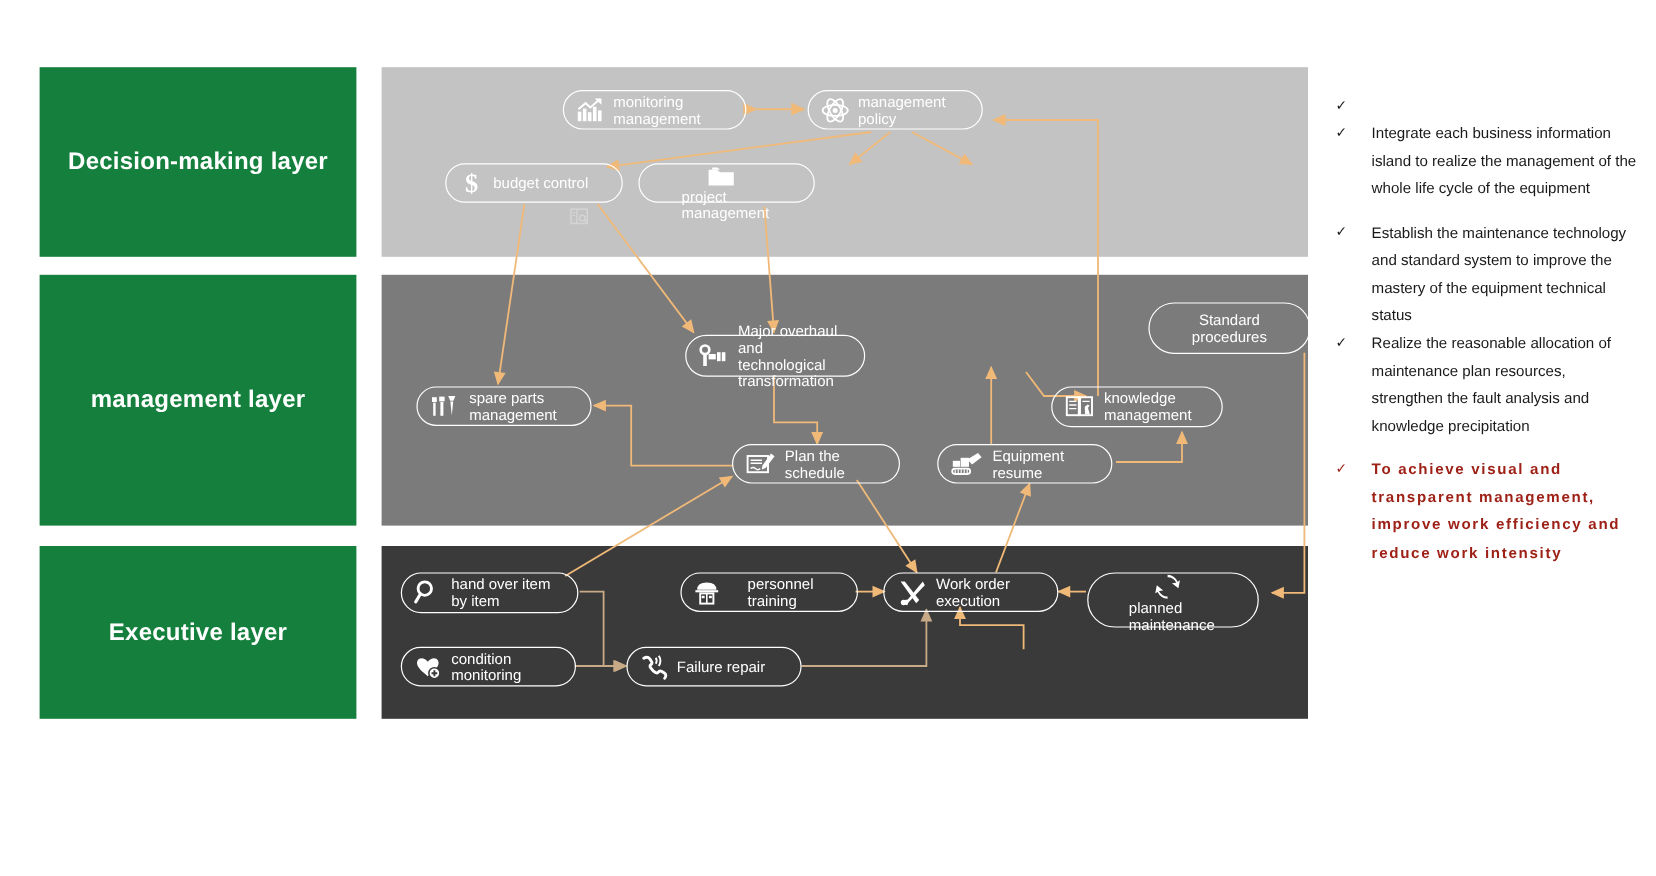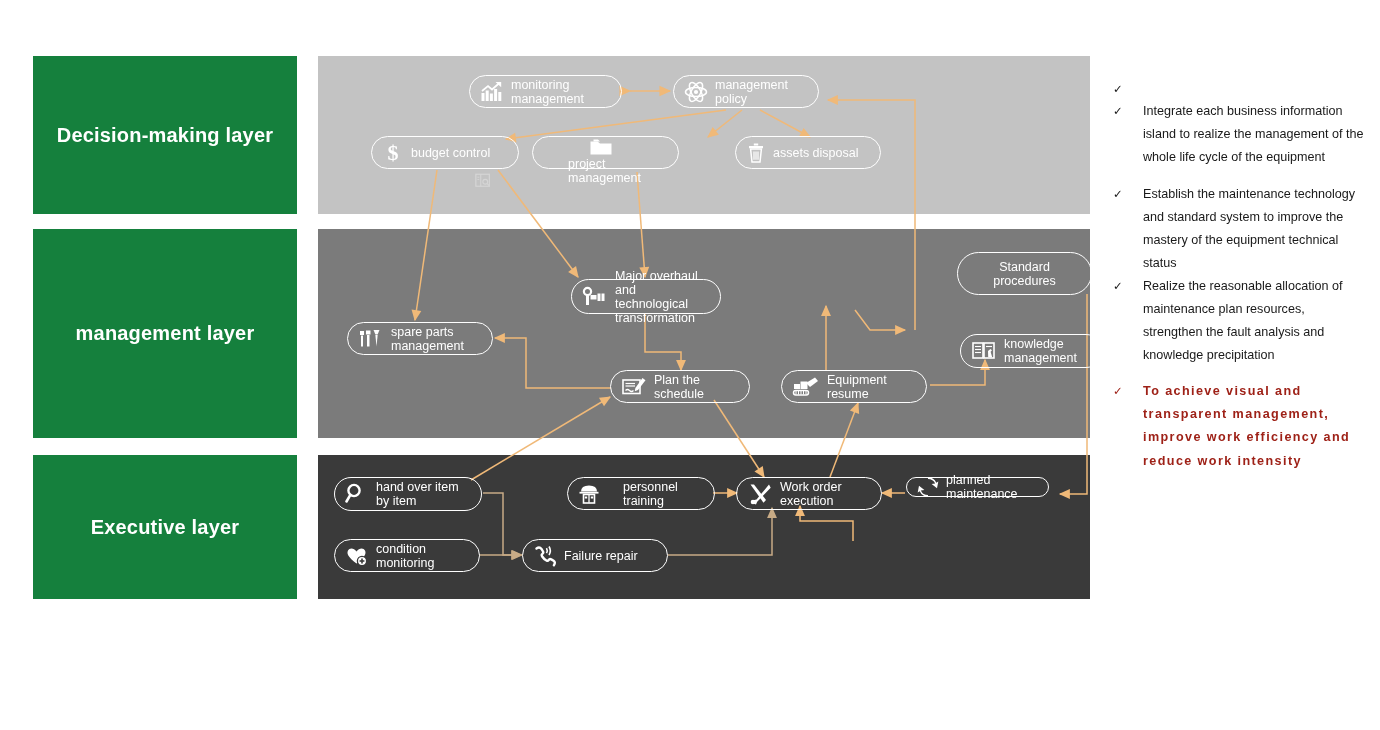--- a/index.html
+++ b/index.html
@@ -199,33 +199,20 @@
     <span class="ico">
       <svg width="24" height="20" viewBox="0 0 24 20">
         <path d="M1.5,4.5 L1.5,17.5 L22.5,17.5 L22.5,6.5 L11,6.5 L8.5,4.5 Z" fill="#fff"></path>
         <path d="M4.5,2.5 L9,2.5 L11,4.5 L4.5,4.5 Z" fill="#fff"></path>
       </svg>
     </span>
     <span class="lbl">project
 management</span>
   </div>
 
-  <div class="node" style="left:735px;top:136px;width:146px;height:33px;">
-    <span class="ico">
-      <svg width="20" height="22" viewBox="0 0 20 22">
-        <rect x="3" y="4" width="14" height="2.2" fill="#fff"></rect>
-        <rect x="7.8" y="1.5" width="4.4" height="2" fill="#fff"></rect>
-        <path d="M4.6,7 L15.4,7 L14,20 L6,20 Z" fill="none" stroke="#fff" stroke-width="1.5"></path>
-        <line x1="8" y1="9.5" x2="8" y2="17.8" stroke="#fff" stroke-width="1.2"></line>
-        <line x1="10" y1="9.5" x2="10" y2="17.8" stroke="#fff" stroke-width="1.2"></line>
-        <line x1="12" y1="9.5" x2="12" y2="17.8" stroke="#fff" stroke-width="1.2"></line>
-      </svg>
-    </span>
-    <span class="lbl">assets disposal</span>
-  </div>
 
   <div class="node" style="left:347px;top:322px;width:146px;height:33px;">
     <span class="ico">
       <svg width="26" height="22" viewBox="0 0 26 22">
         <rect x="2" y="3" width="4" height="4" fill="#fff"></rect>
         <rect x="3" y="7.5" width="2" height="11" fill="#fff"></rect>
         <rect x="8" y="2.5" width="4.5" height="4" fill="#fff"></rect>
         <rect x="9" y="7" width="2.5" height="11.5" fill="#fff"></rect>
         <path d="M15.5,2 L21.5,2 L19.8,6 L17.2,6 Z" fill="#fff"></path>
         <path d="M17.3,6.5 L19.7,6.5 L18.5,18.5 Z" fill="#fff"></path>
@@ -248,21 +235,21 @@
     <span class="lbl">Major overhaul
 and technological
 transformation</span>
   </div>
 
 
   <div class="node center" style="left:957px;top:252px;width:135px;height:43px;">
     <span class="lbl">Standard procedures</span>
   </div>
 
-  <div class="node" style="left:960px;top:322px;width:143px;height:34px;margin-top:12px;">
+  <div class="node" style="left:876px;top:322px;width:143px;height:34px;">
     <span class="ico">
       <svg width="26" height="22" viewBox="0 0 26 22">
         <rect x="2" y="3" width="10" height="15" fill="none" stroke="#fff" stroke-width="1.6"></rect>
         <rect x="13" y="3" width="10" height="15" fill="none" stroke="#fff" stroke-width="1.6"></rect>
         <line x1="4" y1="6.5" x2="10" y2="6.5" stroke="#fff" stroke-width="1.1"></line>
         <line x1="4" y1="9.5" x2="10" y2="9.5" stroke="#fff" stroke-width="1.1"></line>
         <line x1="4" y1="12.5" x2="10" y2="12.5" stroke="#fff" stroke-width="1.1"></line>
         <line x1="15" y1="6.5" x2="21" y2="6.5" stroke="#fff" stroke-width="1.1"></line>
         <path d="M17,11 l2.4,-2 l1.6,1.2 l-1.4,1.6 l1.6,5.5 l-4,0 Z" fill="#fff"></path>
       </svg>
@@ -332,21 +319,21 @@
       <svg width="26" height="24" viewBox="0 0 26 24">
         <path d="M3.5,2.5 l3.5,0 l12,15.5 l-2.5,2.7 Z" fill="#fff"></path>
         <path d="M22,2.5 l-12.5,15 l-3.5,0.7 l-1.5,2.8 l4.5,1.4 l1.2,-2.6 l13.5,-14 Z" fill="#fff"></path>
         <circle cx="6" cy="20" r="2.3" fill="#fff"></circle>
       </svg>
     </span>
     <span class="lbl">Work order
 execution</span>
   </div>
 
-  <div class="node" style="left:906px;top:477px;width:143px;height:20px;">
+  <div class="node" style="left:906px;top:477px;width:143px;height:46px;flex-direction:column;">
     <span class="ico">
       <svg width="22" height="22" viewBox="0 0 22 22">
         <path d="M11,3 a8,8 0 0 1 7.2,4.6 l-3.6,0.4 l5.4,4.2 l1.3,-6.6 l-2,1.1 A10,10 0 0 0 11,1 Z" fill="#fff"></path>
         <path d="M11,19 a8,8 0 0 1 -7.2,-4.6 l3.6,-0.4 L2,9.8 L0.7,16.4 l2,-1.1 A10,10 0 0 0 11,21 Z" fill="#fff"></path>
       </svg>
     </span>
     <span class="lbl">planned
 maintenance</span>
   </div>
 

